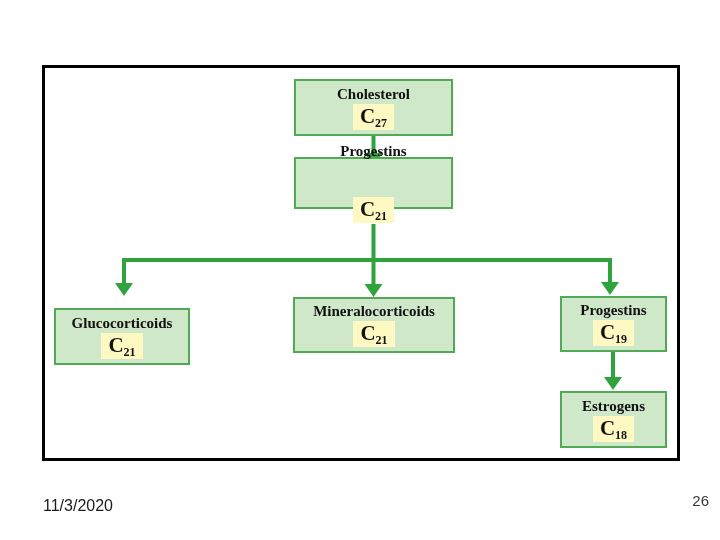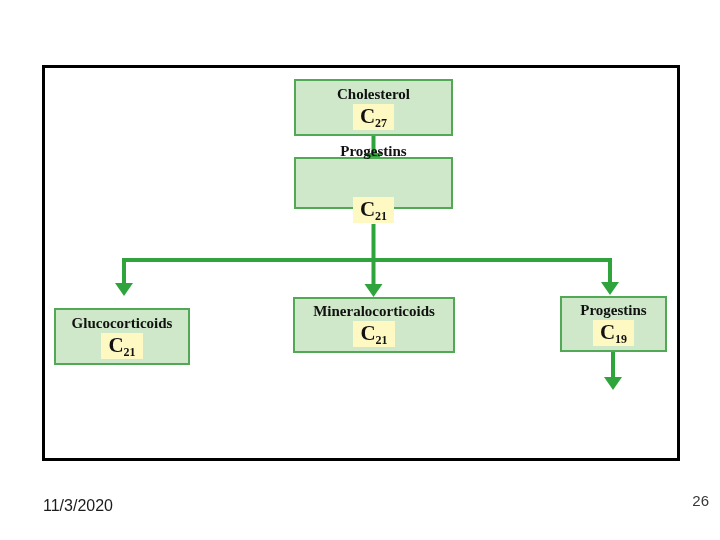--- a/index.html
+++ b/index.html
@@ -148,17 +148,21 @@
   <div class="node" id="node-mineralocorticoids">
     <div class="node-label">Mineralocorticoids</div>
     <div class="formula"><span>C</span><sub>21</sub></div>
   </div>
 
   <div class="node" id="node-androgens">
     <div class="node-label">Progestins</div>
     <div class="formula"><span>C</span><sub>19</sub></div>
   </div>
 
+  <div class="node" id="node-estrogens">
+    <div class="node-label">Estrogens</div>
+    <div class="formula"><span>C</span><sub>18</sub></div>
+  </div>
 
   <div class="footer-date">11/3/2020</div>
   <div class="footer-page">26</div>
 
 </div>
 
 </body></html>

